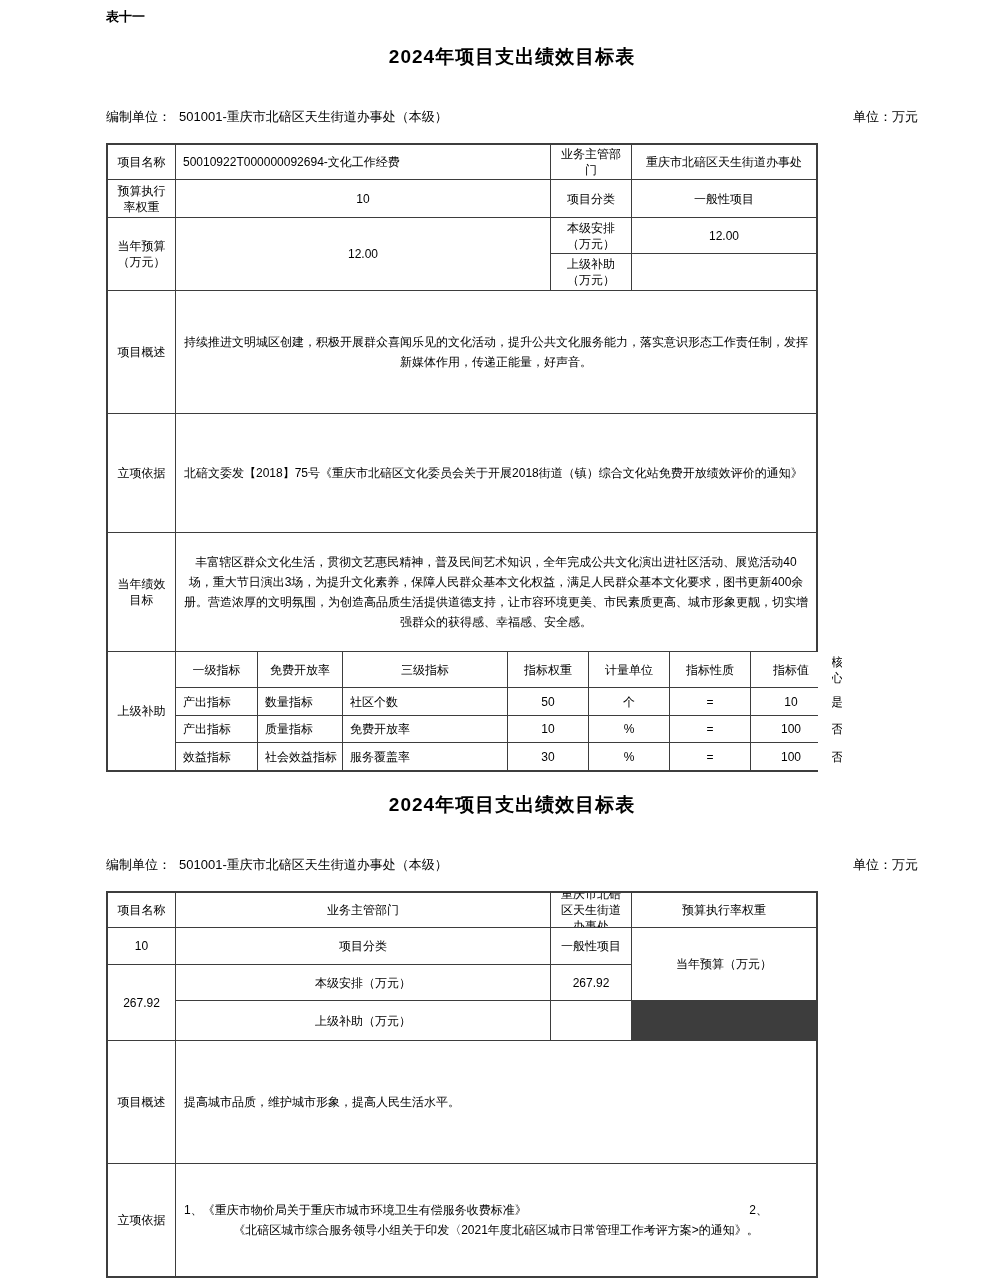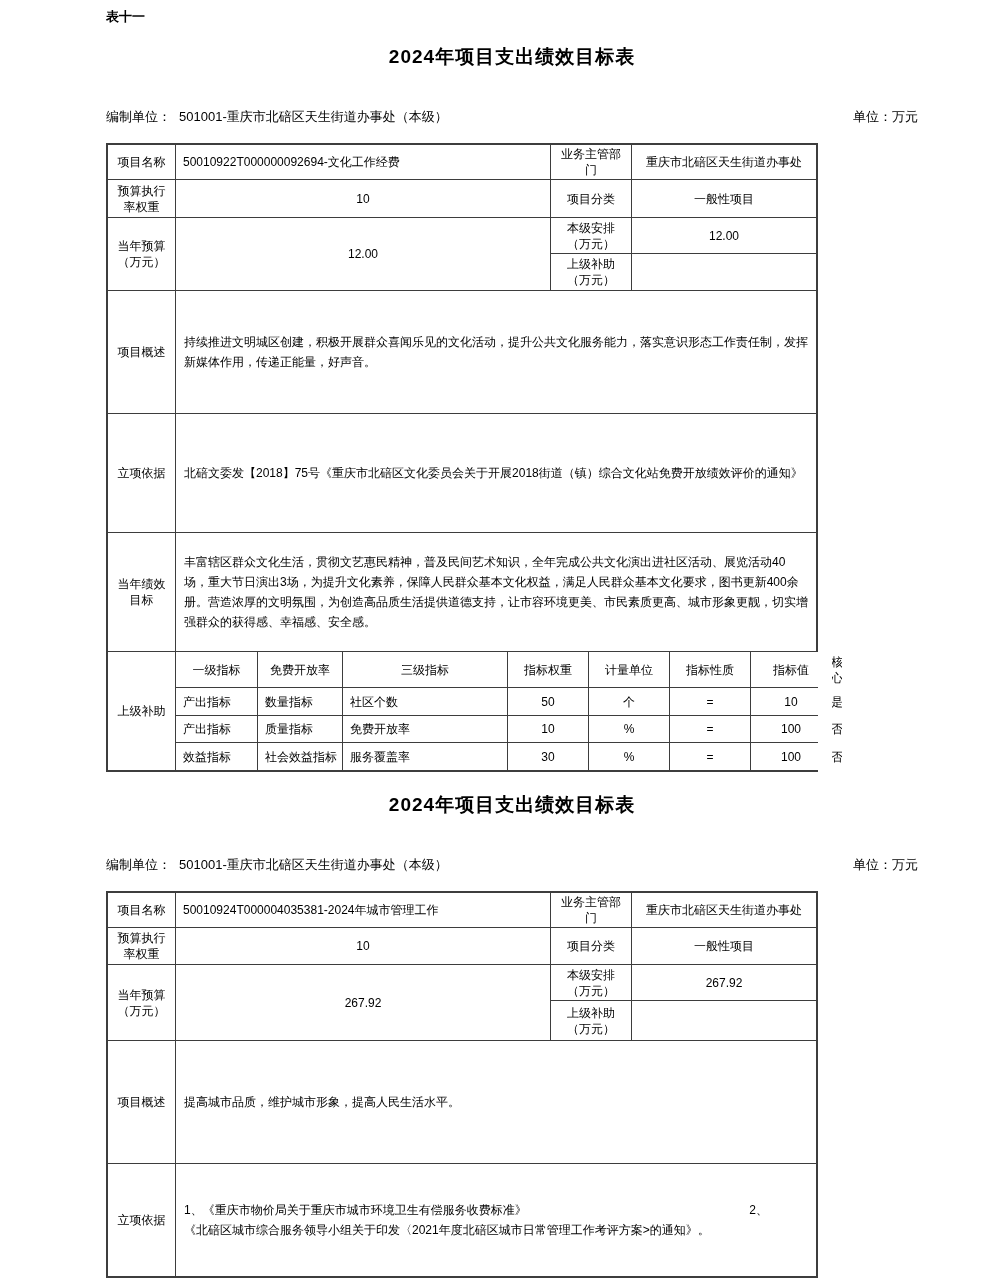--- a/index.html
+++ b/index.html
@@ -42,21 +42,21 @@
   .cell {
     background: #ffffff;
     font-size: 12px; line-height: 16px;
     display: flex; align-items: center; justify-content: center;
     text-align: center;
     padding: 2px 5px;
     overflow: hidden;
   }
   .cell.left { justify-content: flex-start; text-align: left; padding-left: 7px; }
   .cell.para {
-    justify-content: flex-start; text-align: left;
+    justify-content: flex-start; text-align: center;
     padding: 4px 8px; line-height: 20px;
   }
   .cell.block { display: flex; flex-direction: column; justify-content: center; align-items: stretch; }
   .basis-line1 { display: flex; justify-content: space-between; padding-right: 40px; line-height: 20px; gap: 39px; }
   .basis-line2 { line-height: 20px; }
   .span2rows { grid-row: span 2; }
   .ind-label { grid-row: 1 / span 4; grid-column: 1; }
   
   .sec-main.t1 { grid-template-rows: 34px 37px 35px 36px; }
   .sec-main.t2 { grid-template-rows: 34px 36px 35px 39px; }
@@ -168,21 +168,20 @@
       <span>编制单位：</span>
       <span>501001-重庆市北碚区天生街道办事处（本级）</span>
     </div>
     <span>单位：万元</span>
   </div>
 
   <div class="ptable">
 
     <div class="grid sec-main t2">
       <div class="cell">项目名称</div>
-      <div class="cell left">50010924T000004035381-2024年城市管理工作</div>
       <div class="cell">业务主管部门</div>
       <div class="cell">重庆市北碚区天生街道办事处</div>
 
       <div class="cell">预算执行率权重</div>
       <div class="cell">10</div>
       <div class="cell">项目分类</div>
       <div class="cell">一般性项目</div>
 
       <div class="cell span2rows">当年预算（万元）</div>
       <div class="cell span2rows">267.92</div>

